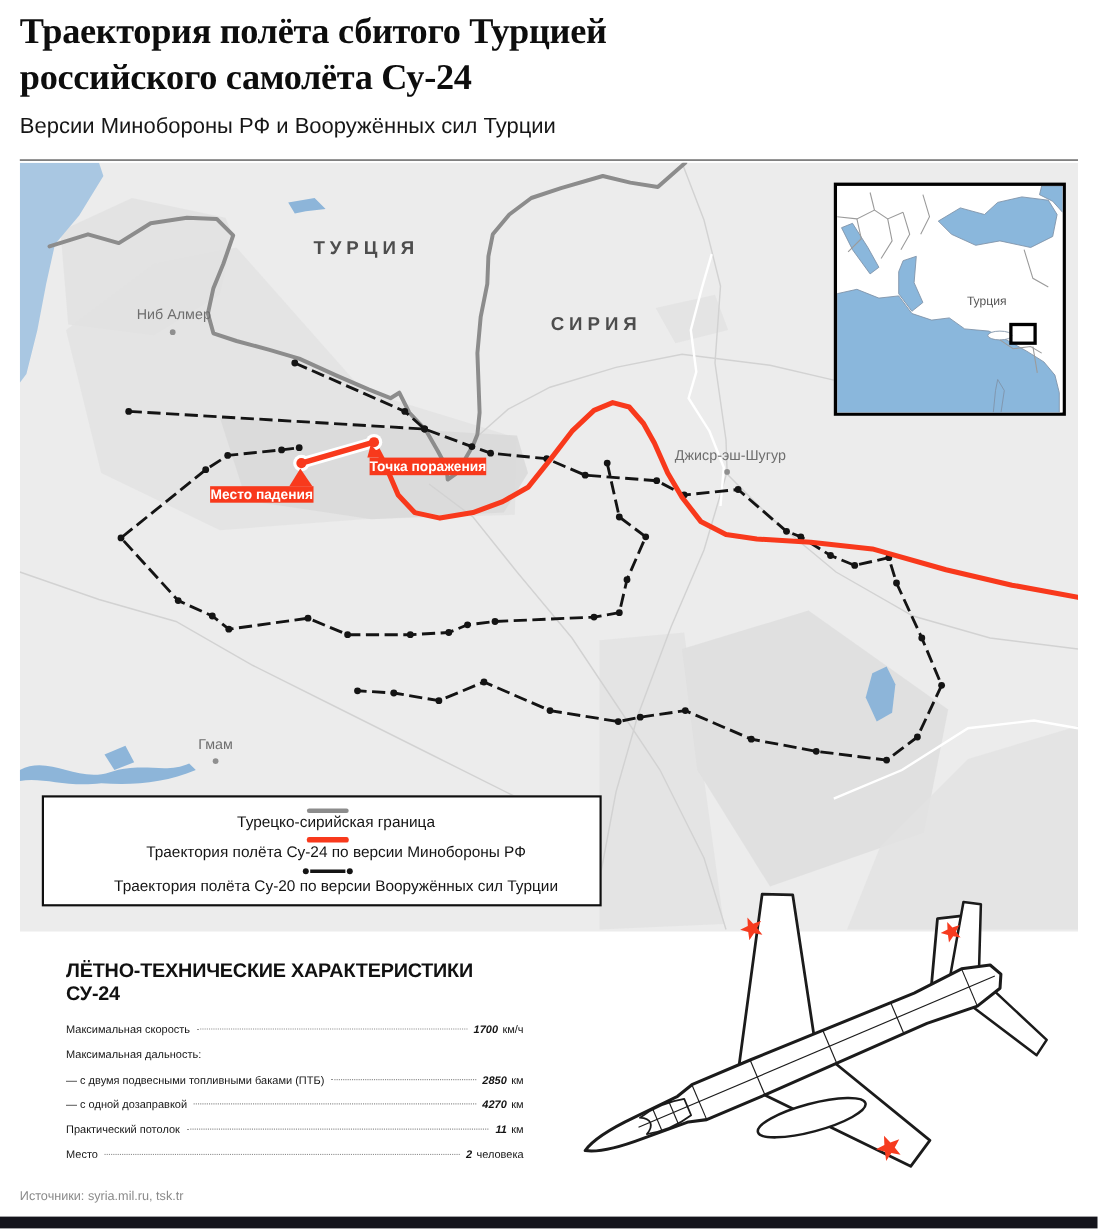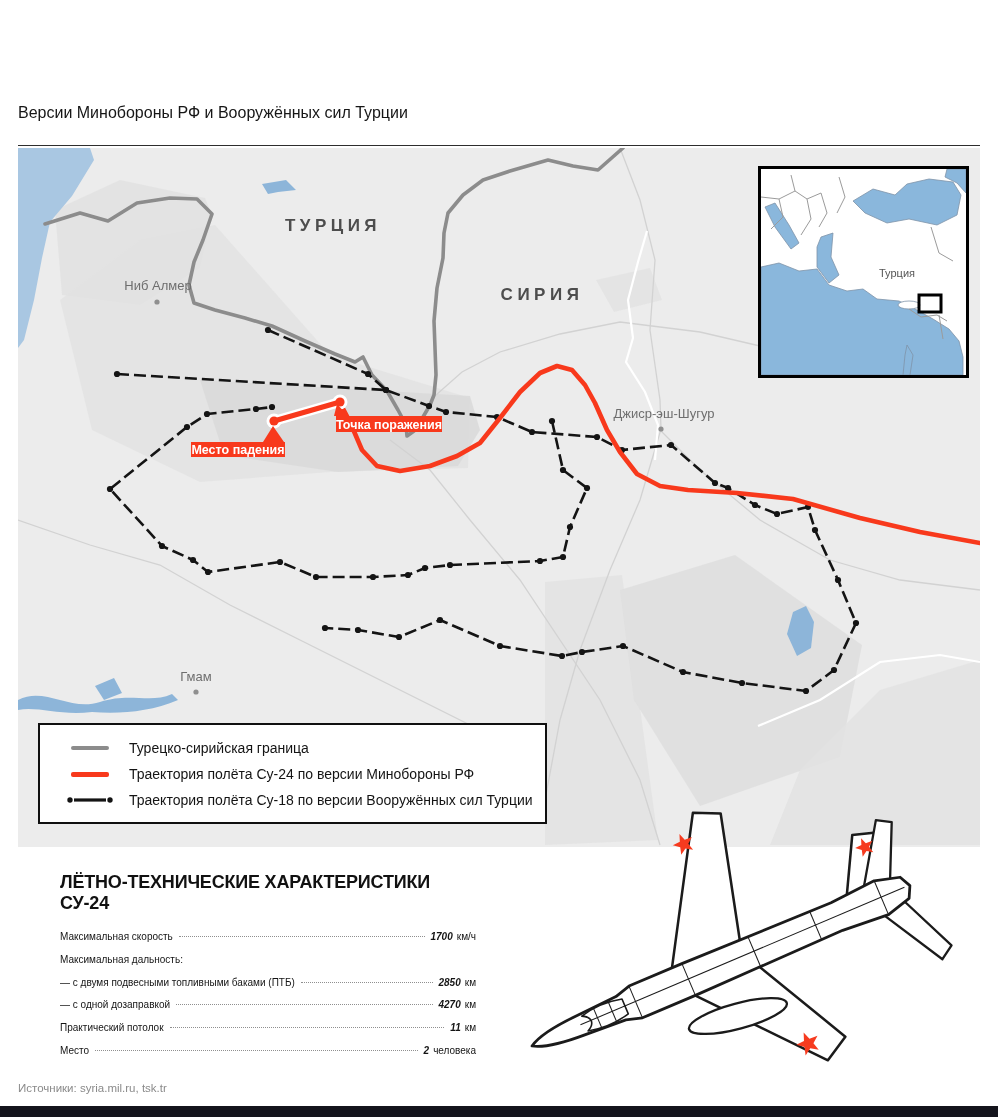--- a/index.html
+++ b/index.html
@@ -2,30 +2,30 @@
 <html><head>
 <meta charset="utf-8">
 <style>
   html,body{margin:0;padding:0;background:#fff;}
   #stage{position:relative;width:998px;height:1117px;background:#ffffff;overflow:hidden;
          font-family:"Liberation Sans",sans-serif;color:#111;}
   .abs{position:absolute;}
   
   #title{left:18px;top:8px;width:950px;font-family:"Liberation Serif",serif;
          font-weight:700;font-size:33px;line-height:42px;color:#0d0d0d;letter-spacing:-0.3px;}
-  #subtitle{left:18px;top:104px;font-size:16px;color:#161616;}
+  #subtitle{left:18px;top:104px;font-size:20px;color:#161616;}
   #head-rule{left:18px;top:145px;width:962px;height:1px;background:#2e2e2e;}
   
   #map-wrap{left:18px;top:148px;width:962px;height:699px;}
   
   #inset{left:758px;top:166px;width:211px;height:212px;background:#fff;border:3px solid #000;box-sizing:border-box;}
   
   #legend{left:38px;top:723px;width:509px;height:101px;background:#fff;border:2px solid #101010;
           box-sizing:border-box;padding:10px 0 0 26px;}
-  .lg-row{display:flex;align-items:center;height:26px;}
+  .lg-row{display:flex;align-items:center;height:26px;flex-direction:column;}
   .lg-swatch{width:48px;display:flex;justify-content:center;align-items:center;margin-right:15px;flex:none;}
   .lg-label{font-size:14px;color:#141414;}
   .sw-border{width:38px;height:4px;background:#8c8c8c;border-radius:2px;}
   .sw-red{width:38px;height:5px;background:#f8391c;border-radius:2px;}
   
   #specs{left:38px;top:872px;width:416px;margin-left:22px;}
   #specs-heading{font-size:18px;font-weight:700;letter-spacing:-0.2px;color:#111;margin:0 0 12px 0;}
   .spec-row{display:flex;align-items:baseline;font-size:10px;line-height:22.8px;color:#141414;}
   .spec-leader{flex:1;border-bottom:1.6px dotted #8f8f8f;margin:0 6px;transform:translateY(-3px);}
   .spec-num{font-weight:700;font-style:italic;}
@@ -35,20 +35,24 @@
   
   #sources{left:18px;top:1082px;font-size:11.5px;color:#8a8a8a;text-align:center;}
   #bottom-bar{left:0;top:1106px;width:998px;height:11px;background:#14141c;}
   svg{display:block;}
 </style>
 </head>
 <body>
 
 <div id="stage">
 
+  <div class="abs" id="title">
+    <span style="display:block">Траектория полёта сбитого Турцией</span>
+    <span style="display:block">российского самолёта Су-24</span>
+  </div>
   <div class="abs" id="subtitle">Версии Минобороны РФ и Вооружённых сил Турции</div>
   <div class="abs" id="head-rule"></div>
 
   <div class="abs" id="map-wrap">
     <svg id="map-svg" width="962" height="699" viewBox="18 148 962 699">
         <rect x="18" y="148" width="962" height="699" fill="#ececec"></rect>
         <polygon points="55,210 120,180 205,198 212,215 200,268 140,305 62,295" fill="#e2e2e2" opacity="0.9"></polygon>
         <polygon points="60,300 140,240 215,225 330,355 470,398 468,468 330,472 200,482 92,430" fill="#e1e1e1" opacity="0.75"></polygon>
         <polygon points="200,380 470,396 480,430 458,466 338,472 224,455" fill="#d9d9d9" opacity="0.85"></polygon>
         <polygon points="545,582 622,575 658,840 545,845" fill="#e3e3e3" opacity="0.9"></polygon>
@@ -186,21 +190,21 @@
       <span class="lg-label">Траектория полёта Су-24 по версии Минобороны РФ</span>
     </div>
     <div class="lg-row">
       <span class="lg-swatch">
         <svg width="48" height="10" viewBox="0 0 48 10">
           <circle cx="4" cy="5" r="2.7" fill="#141414"></circle>
           <line x1="8" y1="5" x2="40" y2="5" stroke="#141414" stroke-width="3.2"></line>
           <circle cx="44" cy="5" r="2.7" fill="#141414"></circle>
         </svg>
       </span>
-      <span class="lg-label">Траектория полёта Су-18 по версии Вооружённых сил Турции</span>
+      <span class="lg-label">Траектория полёта Су-20 по версии Вооружённых сил Турции</span>
     </div>
   </div>
 
   <div class="abs" id="plane-wrap">
     <svg id="plane-svg" width="498" height="290" viewBox="500 790 498 290">
         <g transform="translate(532,1046) rotate(-23) scale(1.15)">
           <path fill="#ffffff" stroke="#1b1b1b" stroke-width="2.2" stroke-linejoin="round" d="M298,-4 L328,-60 L348,-54 L330,-2 Z"></path>
           <path fill="#ffffff" stroke="#1b1b1b" stroke-width="2" stroke-linejoin="round" d="M318,-12 L352,-64 L364,-57 L342,-9 Z"></path>
           <path fill="#ffffff" stroke="#1b1b1b" stroke-width="2" stroke-linejoin="round" d="M324,11 L358,70 L370,62 L346,8 Z"></path>
           <path fill="#ffffff" stroke="#1b1b1b" stroke-width="2.2" stroke-linejoin="round" d="M138,-14 L208,-132 L230,-122 L202,-13 Z"></path>

